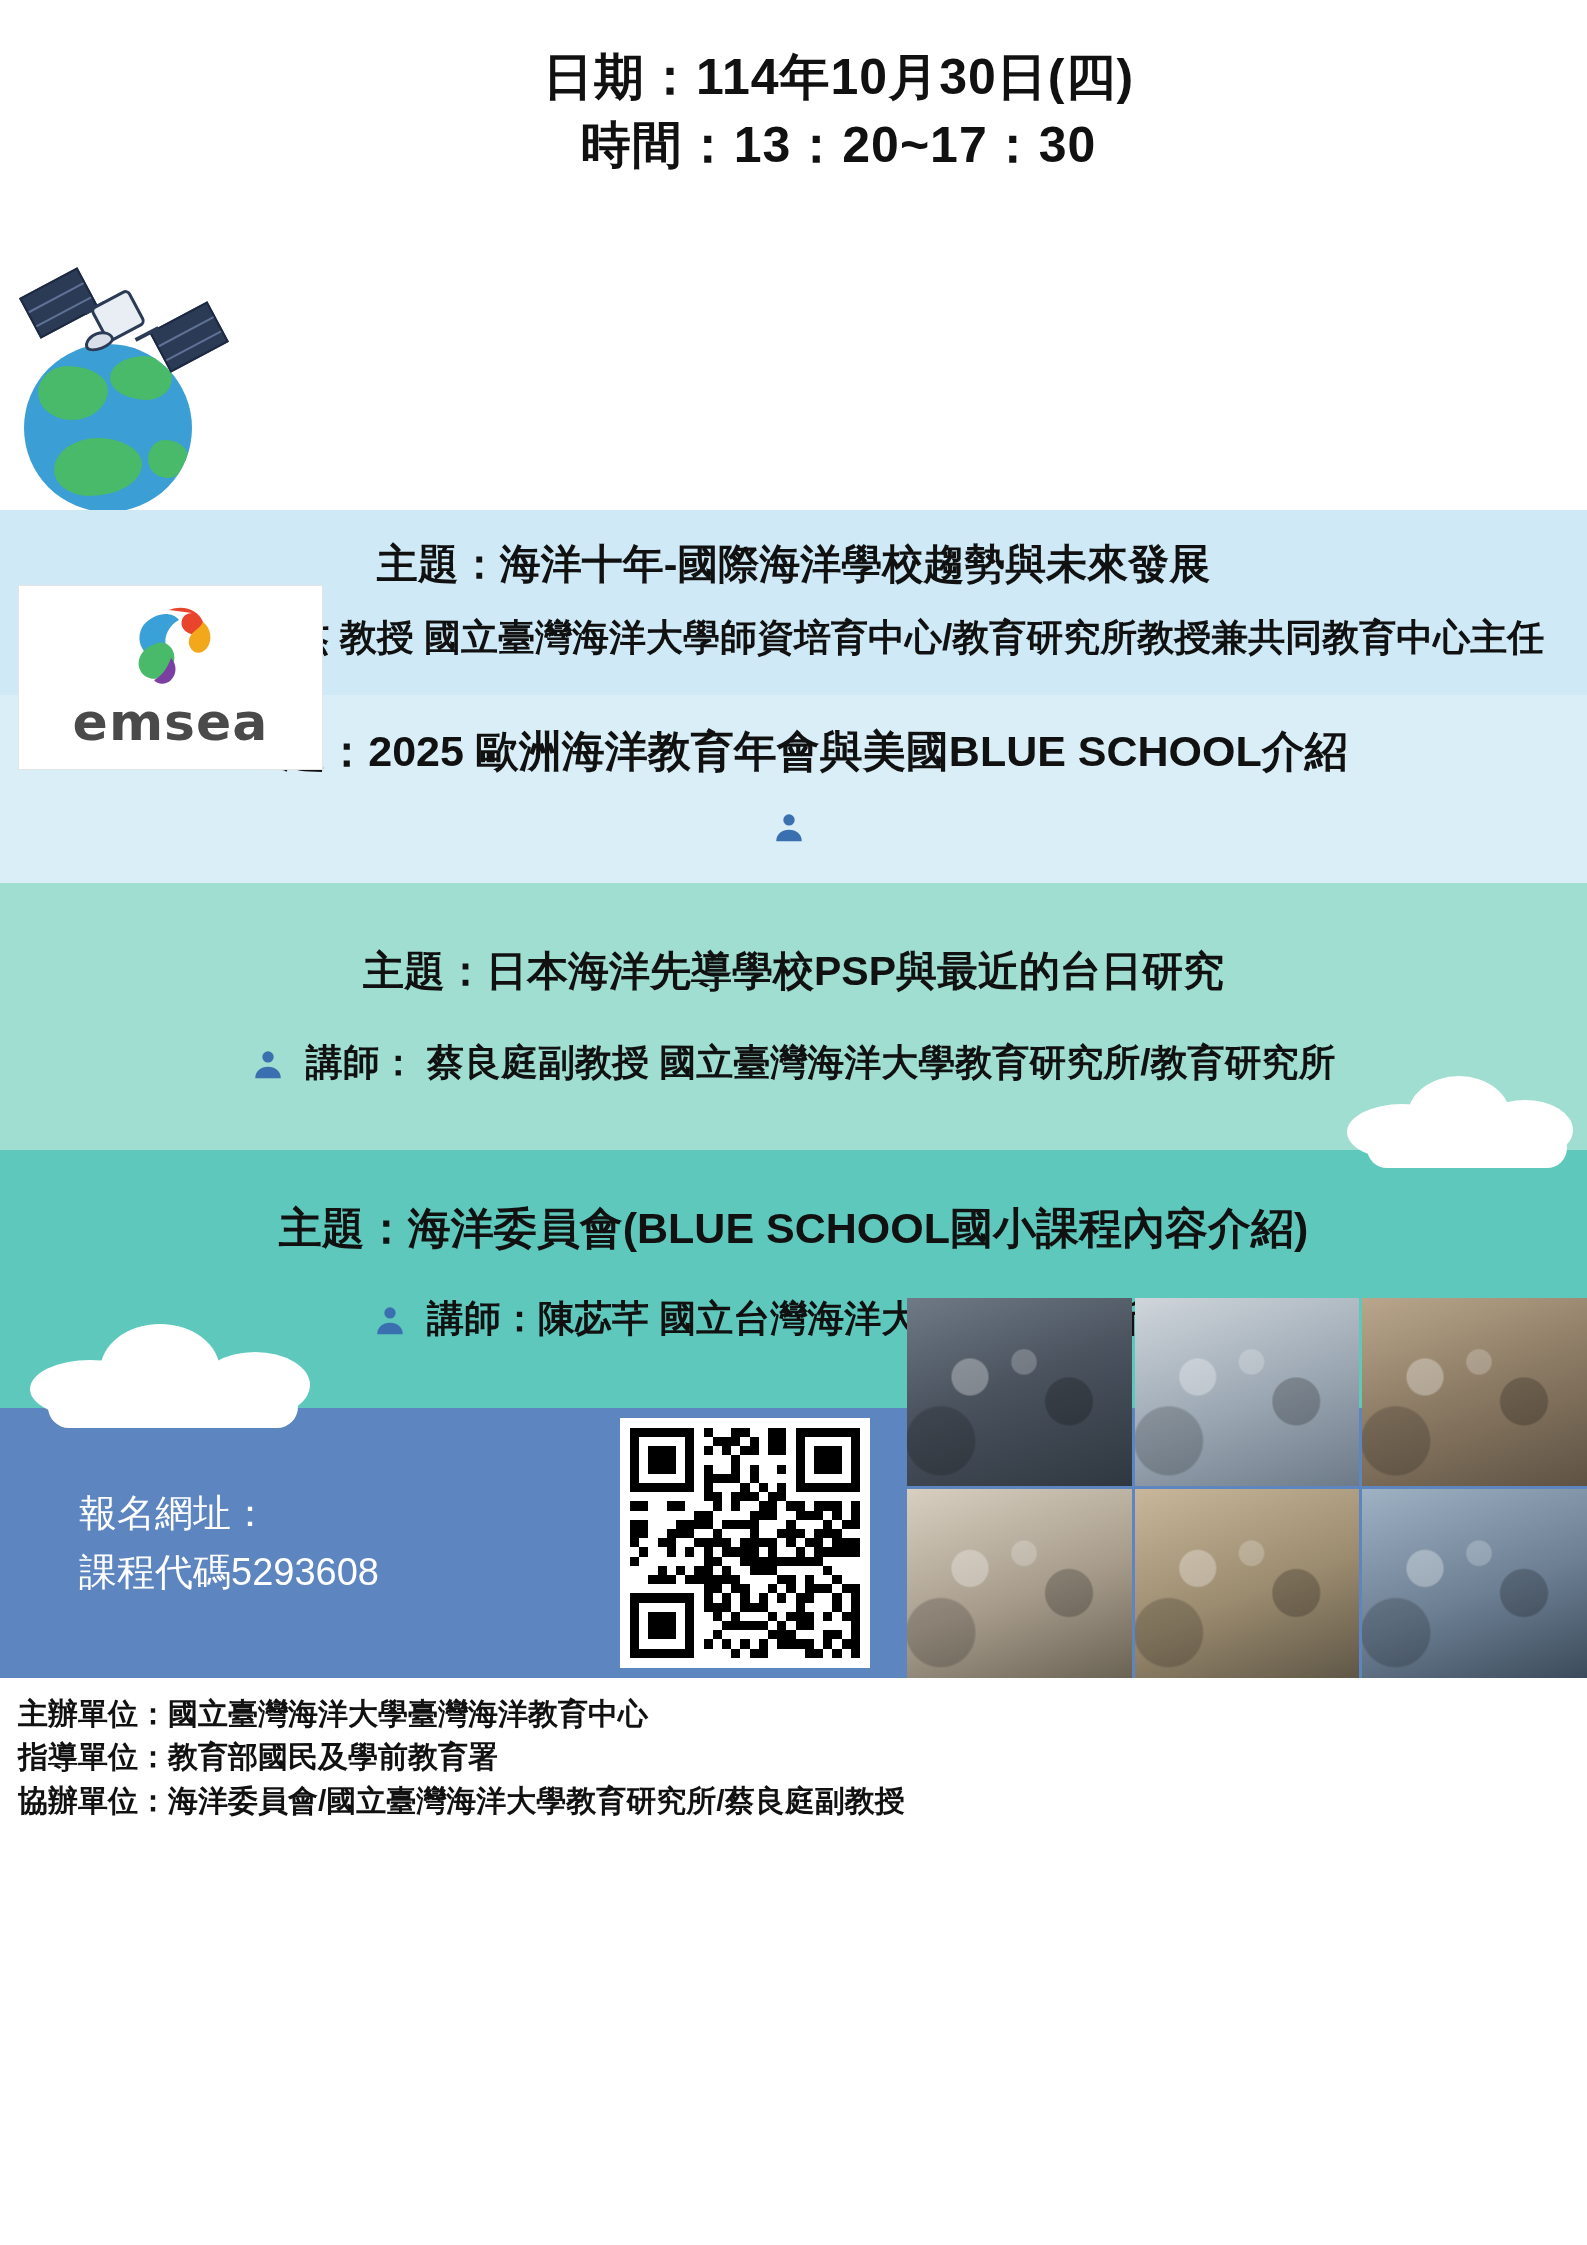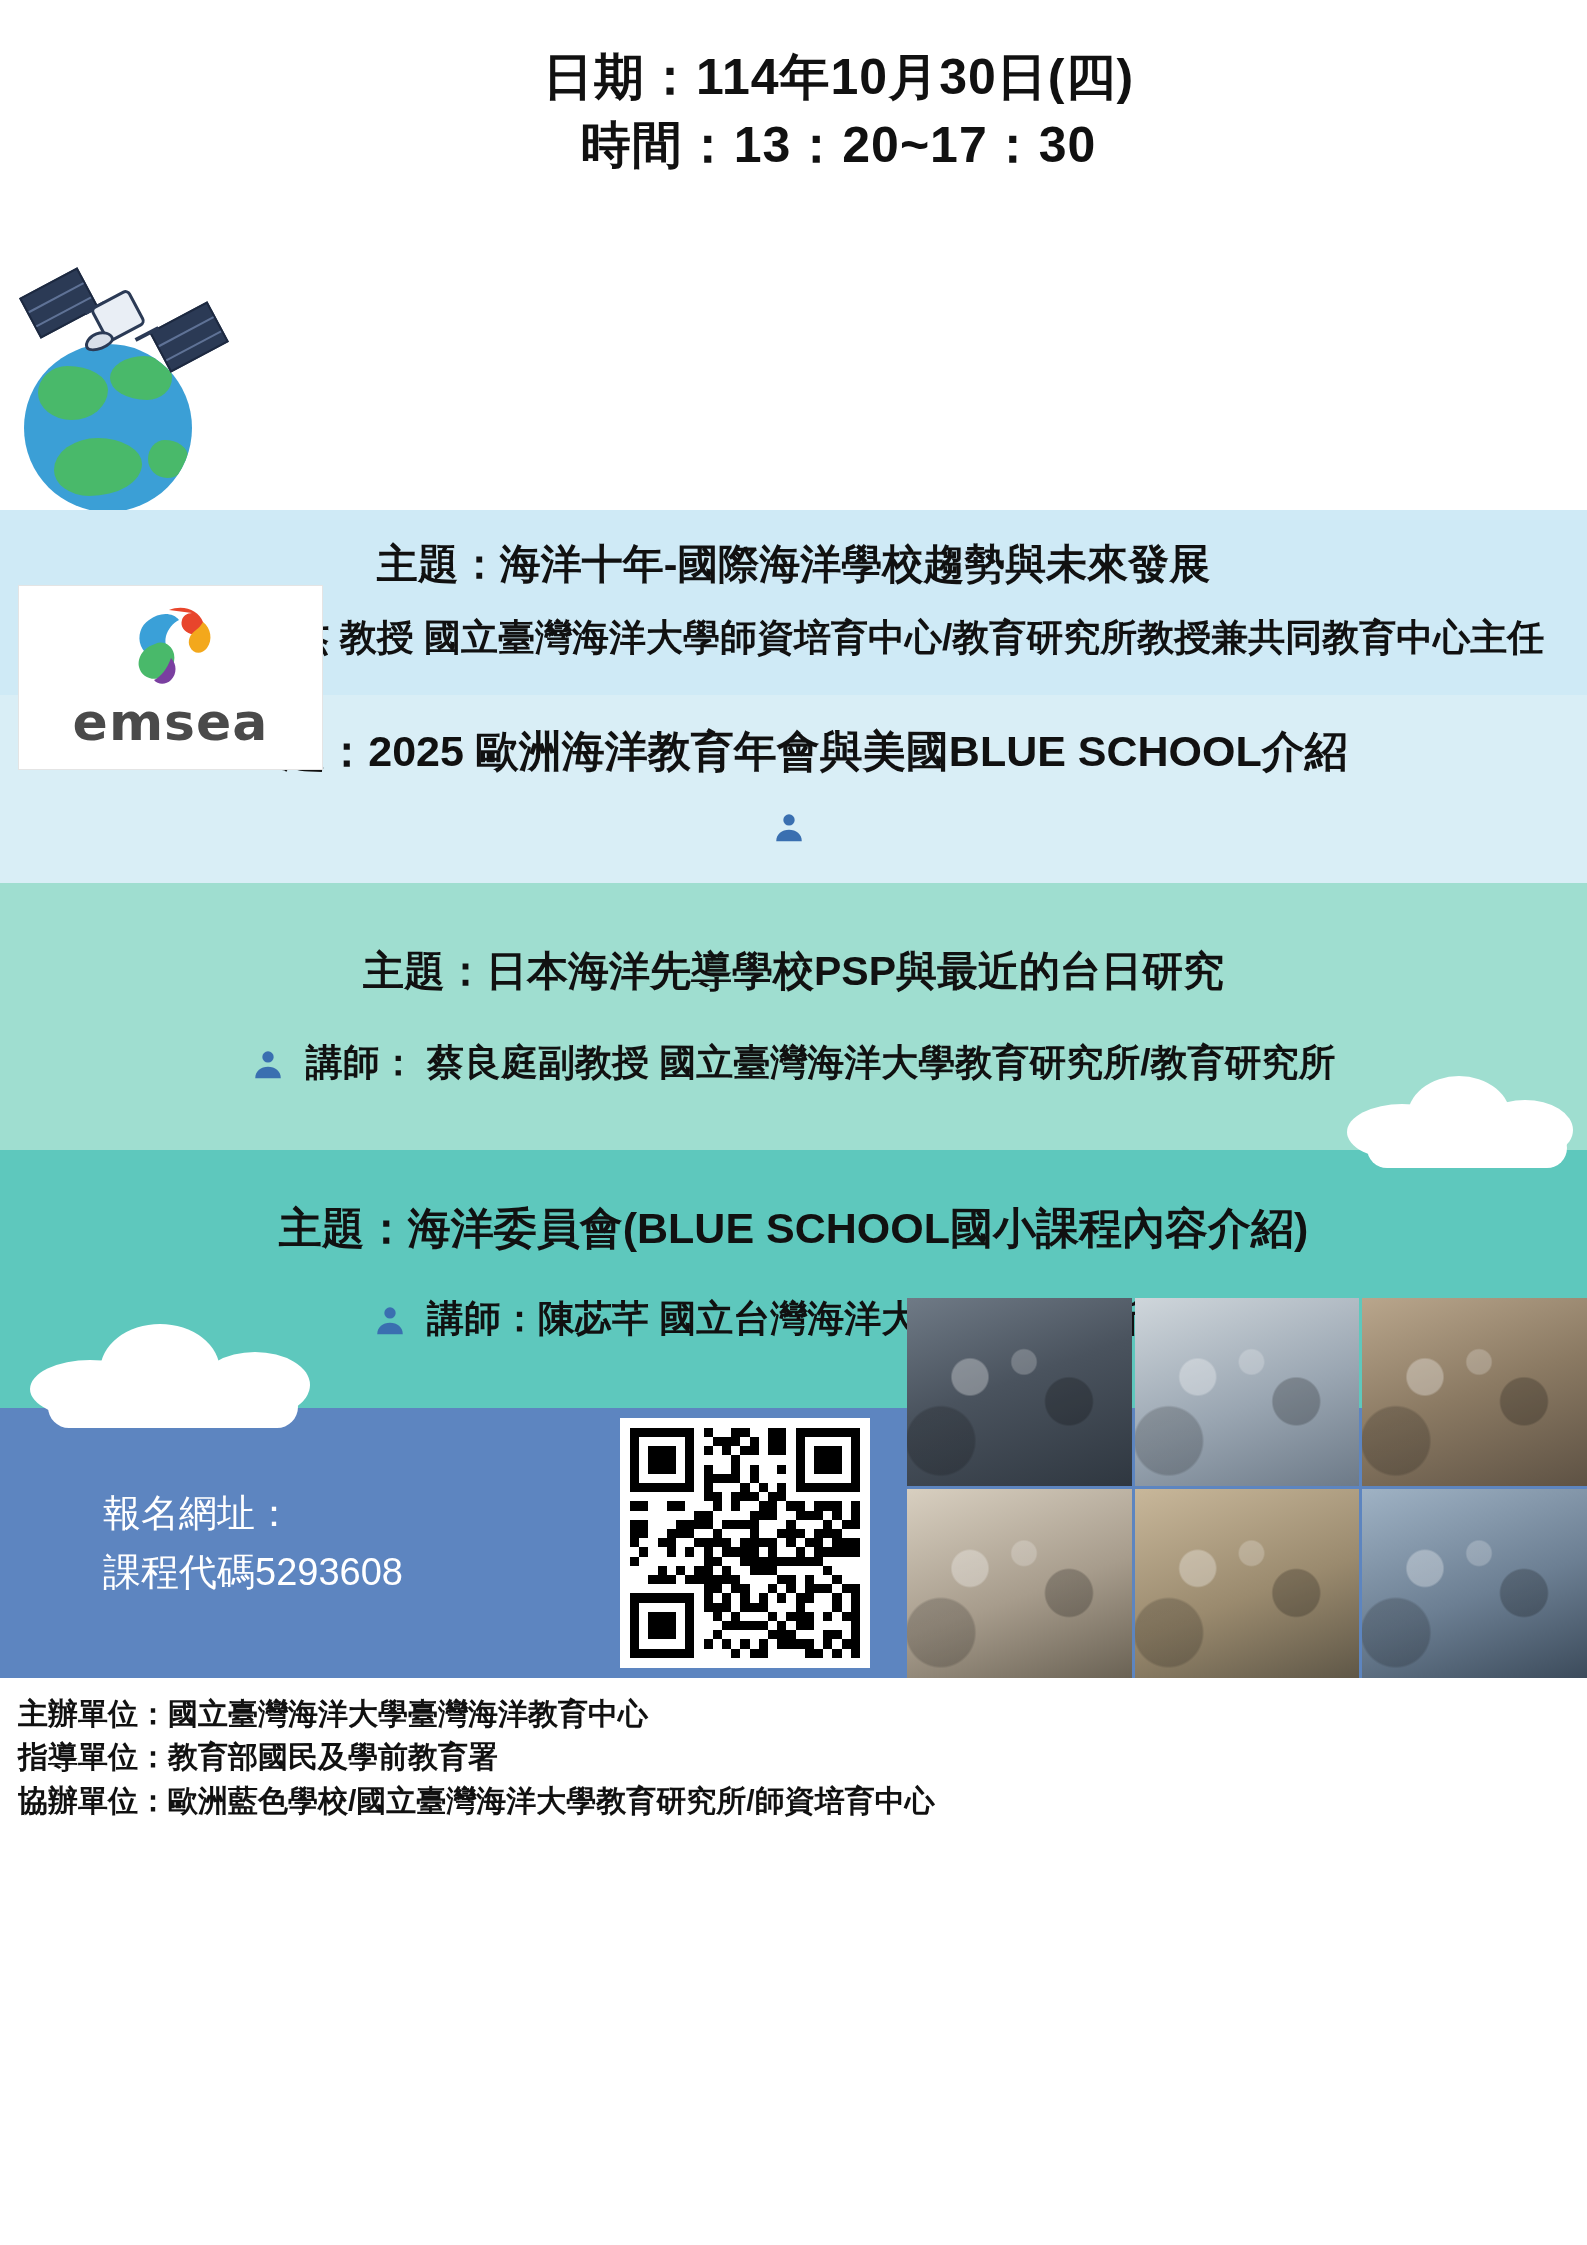--- a/index.html
+++ b/index.html
@@ -188,21 +188,21 @@
   
   .footer-reg {
     position: relative;
     background: #5d85c0;
     height: 270px;
     display: flex;
     align-items: center;
   }
   .reg-text {
     width: 620px;
-    padding-left: 103px;
+    padding-left: 79px;
     color: #ffffff;
     font-size: 38px;
     line-height: 1.55;
     font-weight: 500;
   }
   .reg-url { font-size: 38px; word-break: break-all; }
   .qr-box {
     width: 250px; height: 250px;
     background: #ffffff;
     padding: 10px;
@@ -999,14 +999,14 @@
     <div class="photo ph3"></div>
     <div class="photo ph4"></div>
     <div class="photo ph5"></div>
     <div class="photo ph6"></div>
   </div>
 </div>
 
 <div class="organisers">
   <div class="org-line">主辦單位：國立臺灣海洋大學臺灣海洋教育中心</div>
   <div class="org-line">指導單位：教育部國民及學前教育署</div>
-  <div class="org-line">協辦單位：歐洲藍色學校/國立臺灣海洋大學教育研究所/師資培育中心</div>
+  <div class="org-line">協辦單位：海洋委員會/國立臺灣海洋大學教育研究所/蔡良庭副教授</div>
 </div>
 
 </body></html>

